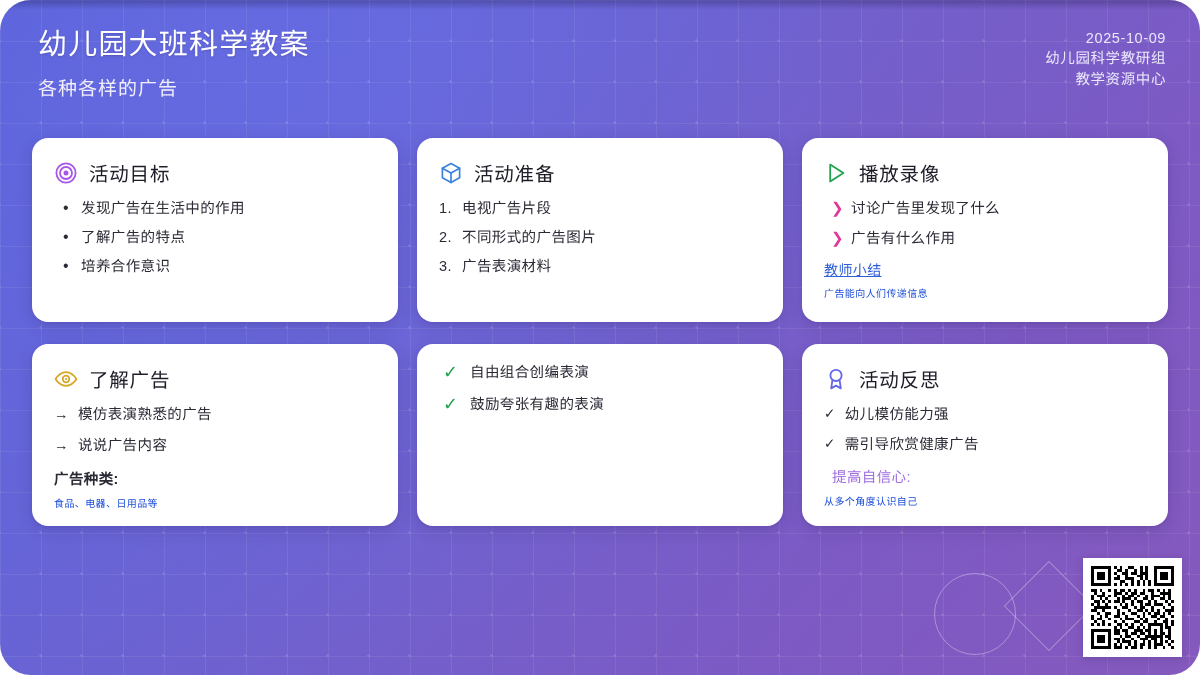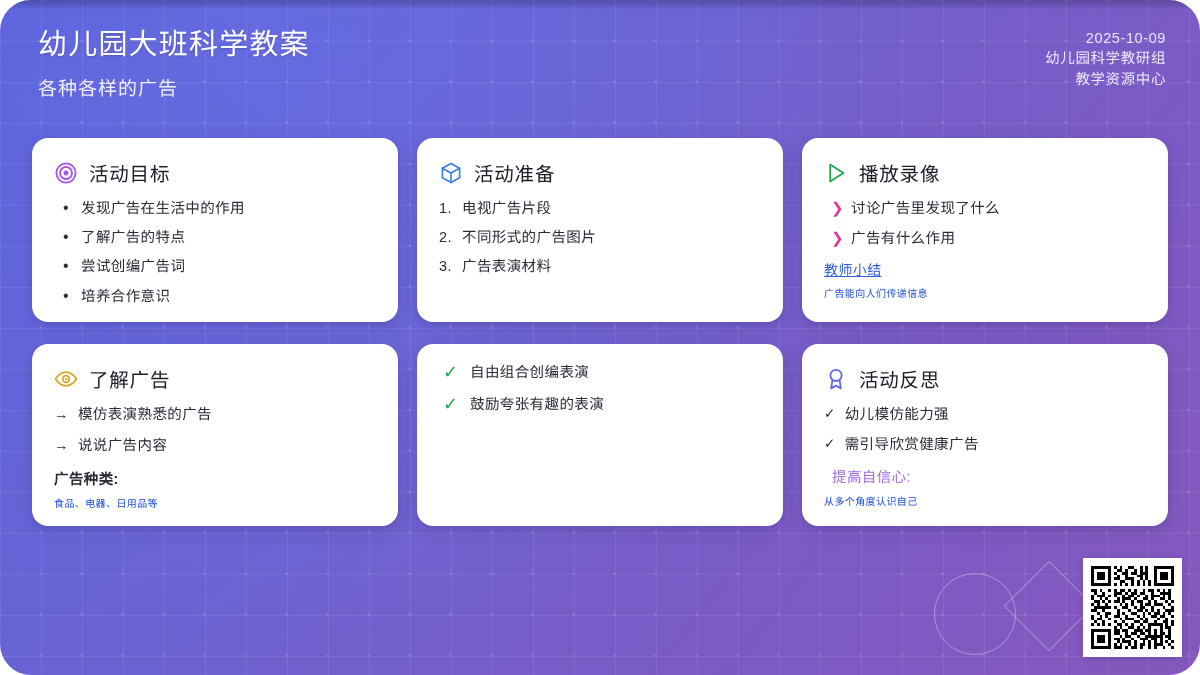--- a/index.html
+++ b/index.html
@@ -228,21 +228,20 @@
               <circle cx="12" cy="12" r="6"></circle>
             <circle cx="12" cy="12" r="2.5" fill="#a855e8" stroke="none"></circle>
           </svg>
         </span>
         <span class="card-title">活动目标</span>
       </div>
       <div class="card-body">
         <ul class="bullet-list">
           <li>发现广告在生活中的作用</li>
           <li>了解广告的特点</li>
-          <li>尝试创编广告词</li>
           <li>培养合作意识</li>
         </ul>
       </div>
     </div>
 
     <div class="card">
       <div class="card-head">
         <span class="card-icon">
           <svg viewBox="0 0 24 24" fill="none" stroke="#3b82e0" stroke-width="1.7" stroke-linecap="round" stroke-linejoin="round">
             <path d="M12 2.6 20.6 7.2v9.6L12 21.4 3.4 16.8V7.2z"></path>

